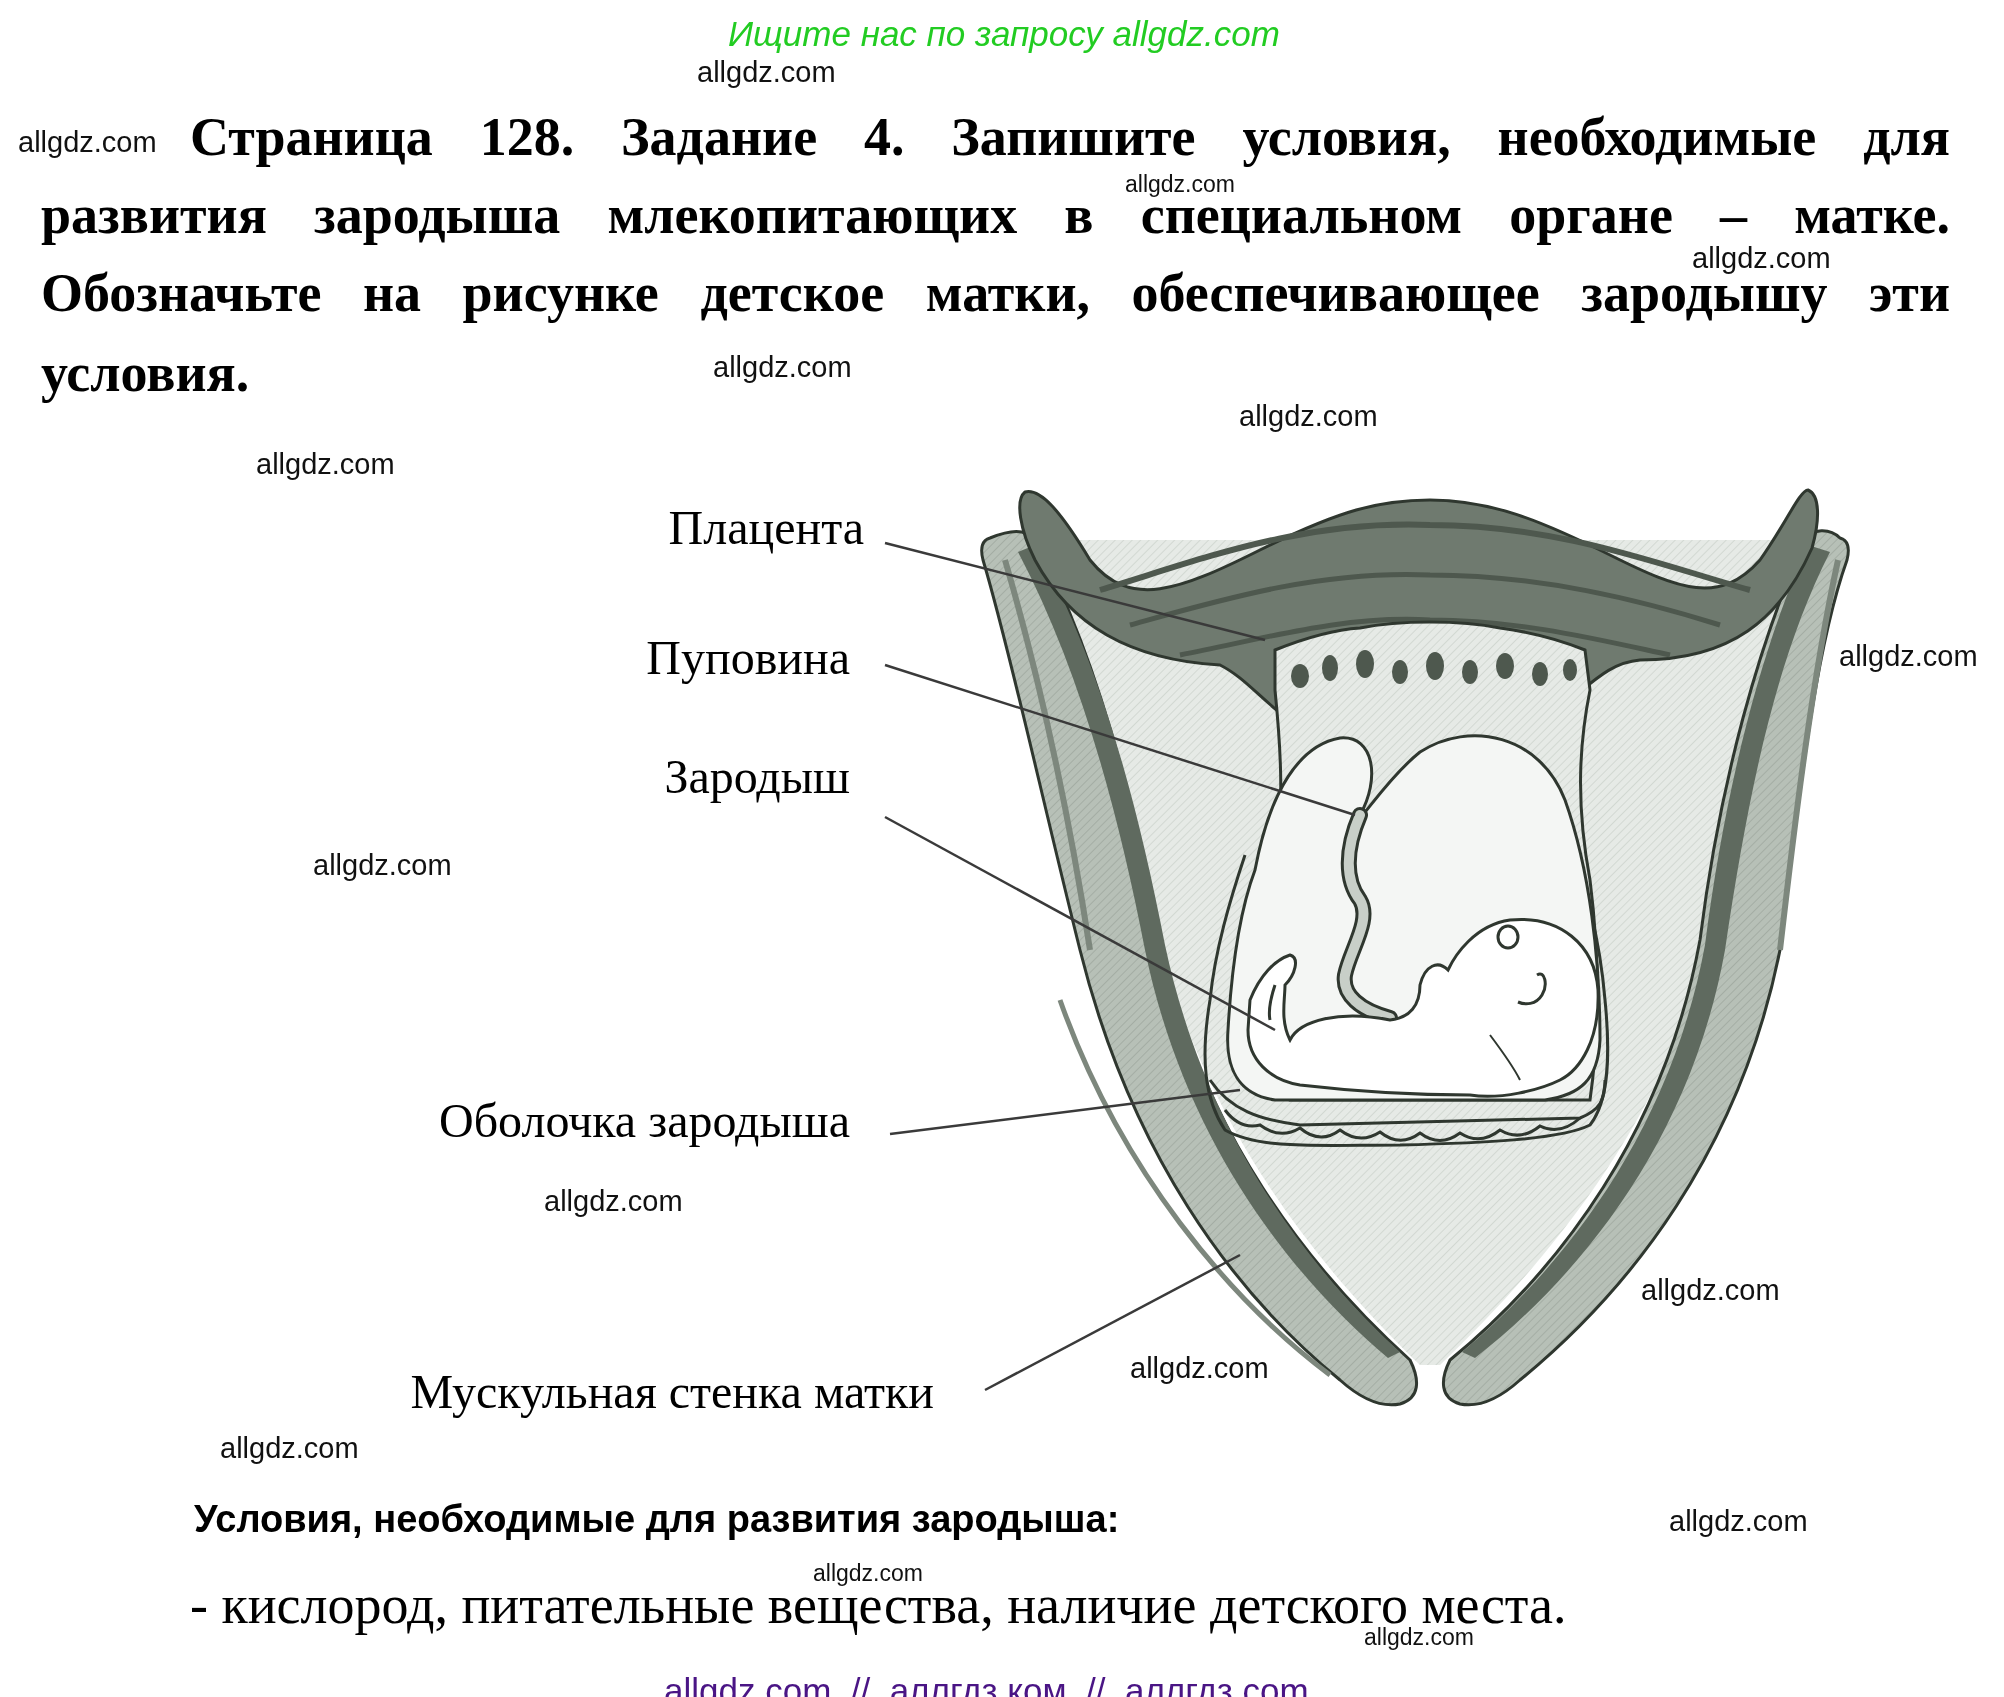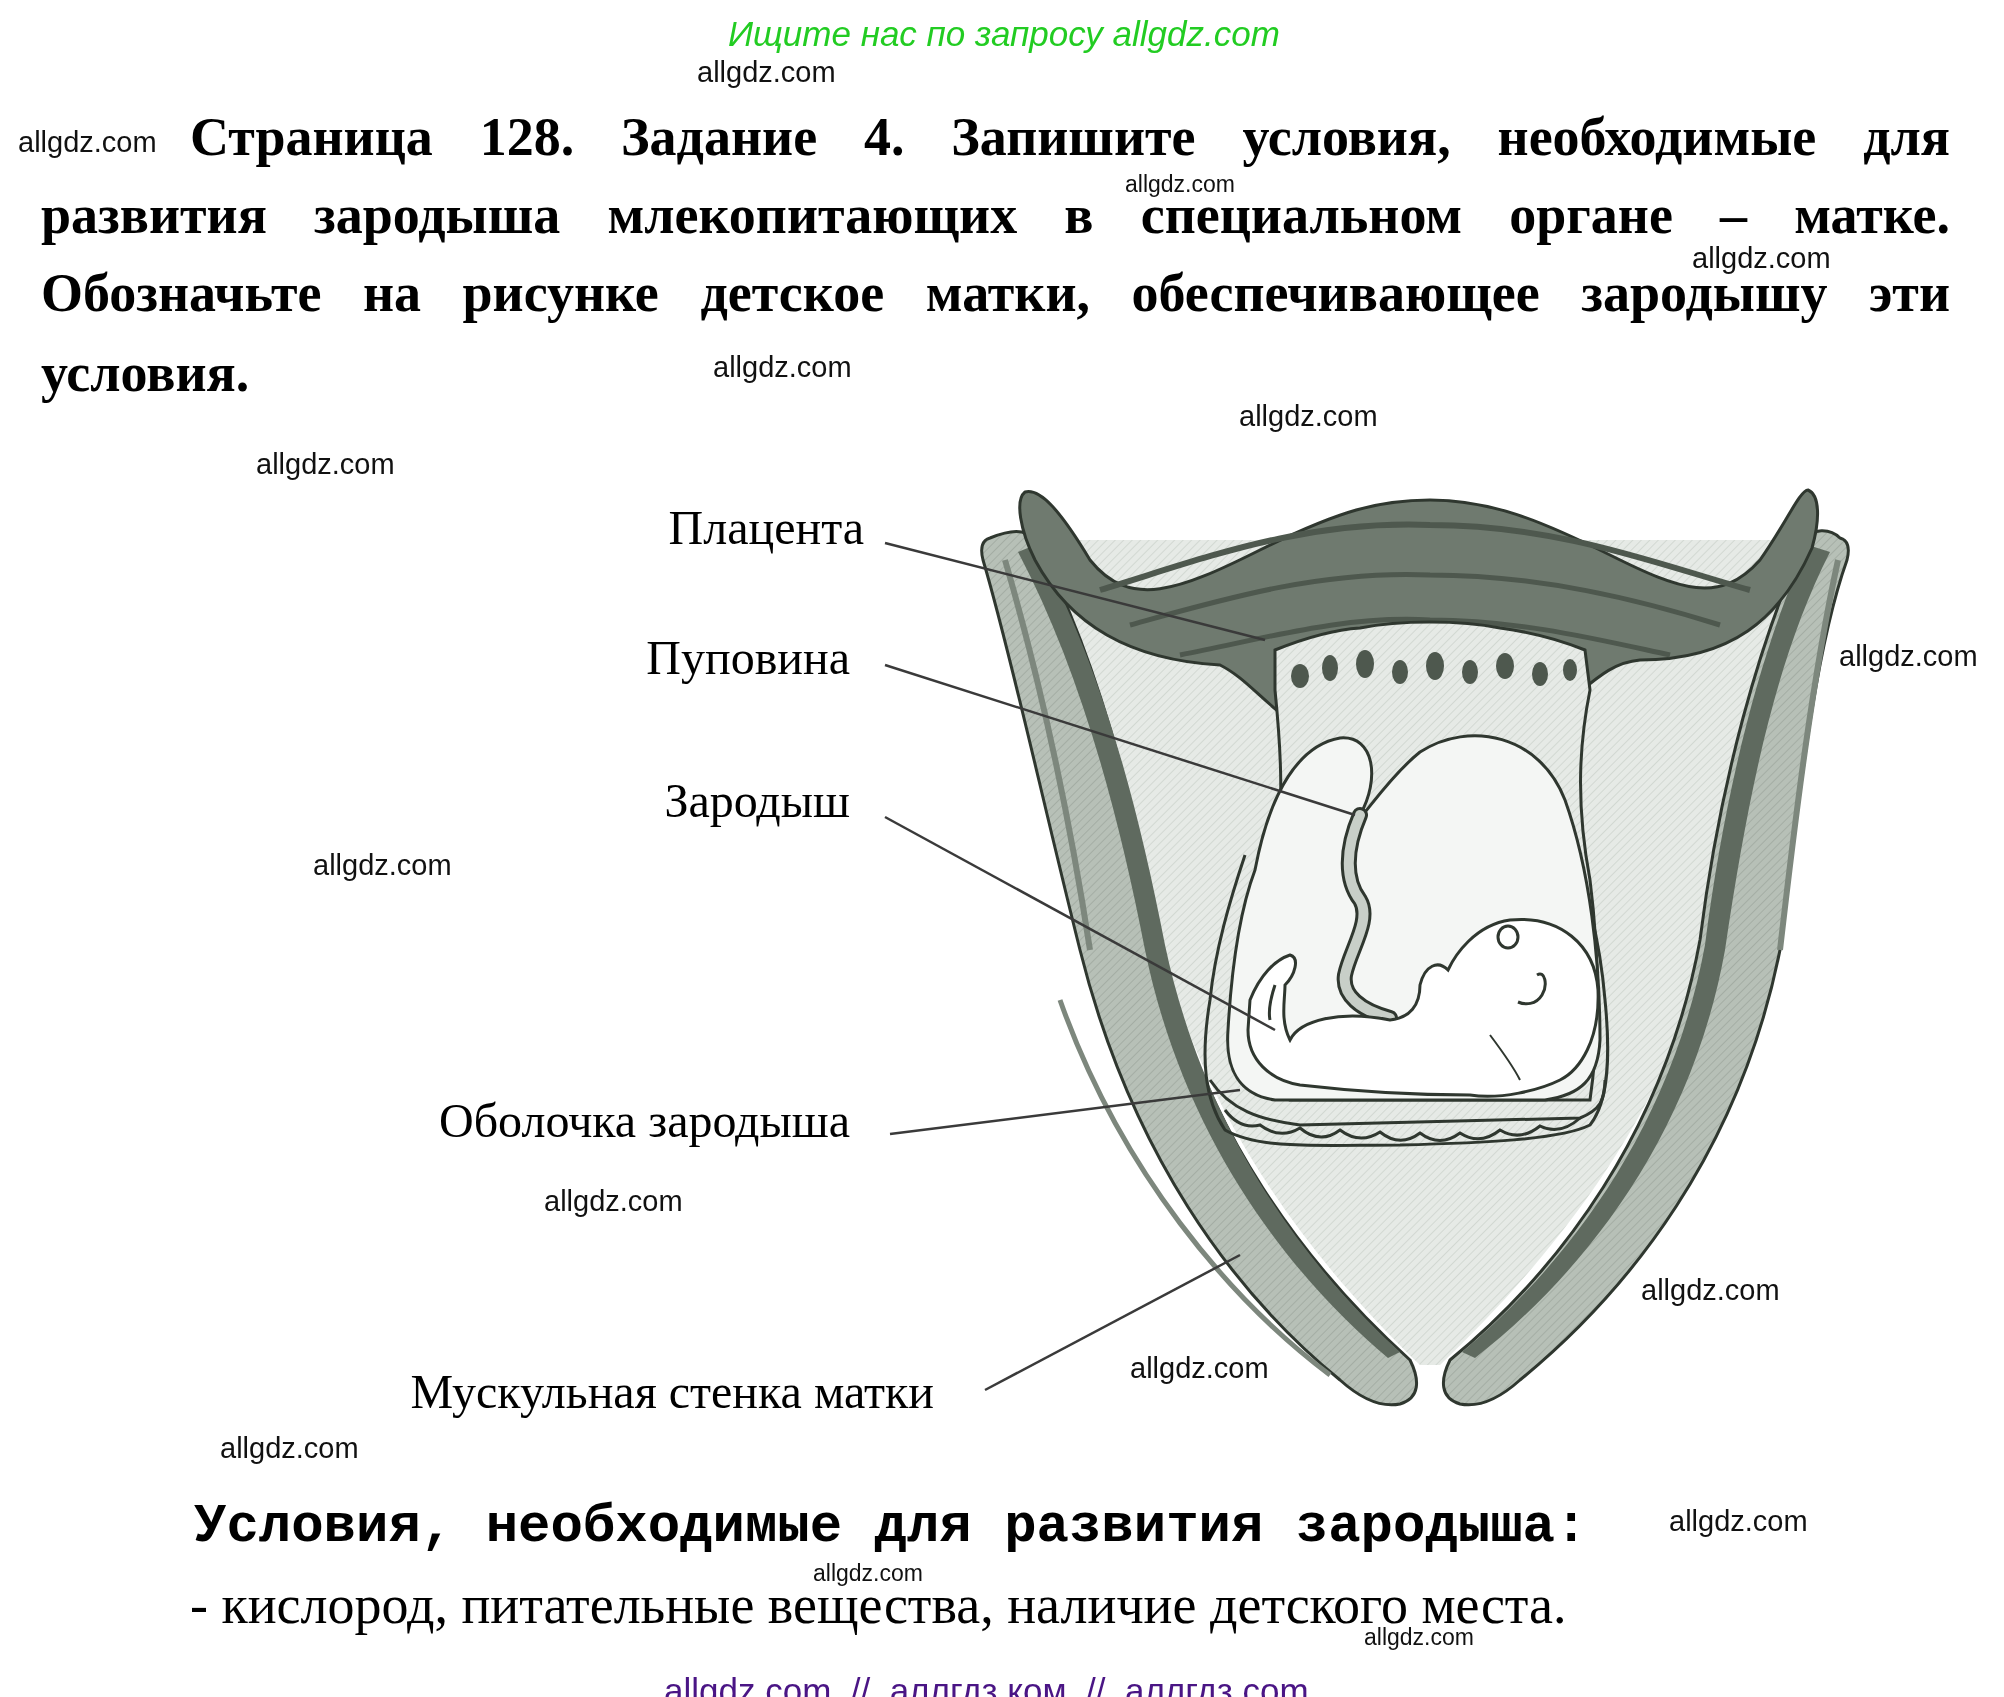--- a/index.html
+++ b/index.html
@@ -5,21 +5,21 @@
   html, body { margin: 0; padding: 0; background: #ffffff; }
   body { width: 2004px; height: 1697px; position: relative; overflow: hidden; }
   .abs { position: absolute; white-space: nowrap; }
   .wm { font-family: "Liberation Sans", sans-serif; font-size: 29px; color: #111111; line-height: 1; }
   .wm-small { font-family: "Liberation Sans", sans-serif; font-size: 23px; color: #111111; line-height: 1; }
   .header-link { font-family: "Liberation Sans", sans-serif; font-size: 35px; color: #22cc22; line-height: 1; }
   .task { font-family: "Liberation Serif", serif; font-weight: bold; font-size: 54px; color: #000; line-height: 1; }
   .task-line { position: absolute; left: 41px; width: 1909px; text-align: justify; text-align-last: justify; }
   .task-line.last { text-align-last: left; }
   .label { font-family: "Liberation Serif", serif; font-weight: normal; font-size: 48px; color: #000; line-height: 1; text-align: right; }
-  .answer-head { font-family: Liberation Mono, monospace; font-weight: bold; font-size: 54px; color: #000; line-height: 1; }
+  .answer-head { font-family: Liberation Sans, sans-serif; font-weight: bold; font-size: 38px; color: #000; line-height: 1; }
   .answer-body { font-family: "Liberation Serif", serif; font-size: 54px; color: #000; line-height: 1; }
   .footer { font-family: "Liberation Sans", sans-serif; font-size: 35px; color: #4a1585; line-height: 1; }
   #diagram { position: absolute; left: 0; top: 0; width: 2004px; height: 1697px; pointer-events: none; }
 </style>
 </head>
 <body>
 
 <div class="abs header-link" style="left:728px; top:16px;font-style:italic;">Ищите нас по запросу allgdz.com</div>
 
 <div class="abs wm" style="left:697px; top:58px;">allgdz.com</div>
@@ -122,20 +122,20 @@
     <line x1="885" y1="543" x2="1265" y2="640"></line>
     <line x1="885" y1="665" x2="1355" y2="815"></line>
     <line x1="885" y1="817" x2="1275" y2="1030"></line>
     <line x1="890" y1="1134" x2="1240" y2="1090"></line>
     <line x1="985" y1="1390" x2="1240" y2="1255"></line>
   </g>
 </svg>
 
 <div class="abs label" style="left:600px; width:264px; top:504px;">Плацента</div>
 <div class="abs label" style="left:560px; width:290px; top:634px;">Пуповина</div>
-<div class="abs label" style="left:560px; width:290px; top:777px;">Зародыш</div>
+<div class="abs label" style="left:560px; width:290px; top:753px;">Зародыш</div>
 <div class="abs label" style="left:300px; width:550px; top:1097px;">Оболочка зародыша</div>
 <div class="abs label" style="left:284px; width:650px; top:1368px;">Мускульная стенка матки</div>
 
 <div class="abs answer-head" style="left:194px; top:1500px;">Условия, необходимые для развития зародыша:</div>
 <div class="abs answer-body" style="left:190px; top:1578px;">- кислород, питательные вещества, наличие детского места.</div>
 
 <div class="abs footer" style="left:664px; top:1673px; white-space: pre;">allgdz com  //  аллгдз ком  //  аллгдз com</div>
 
 </body></html>

